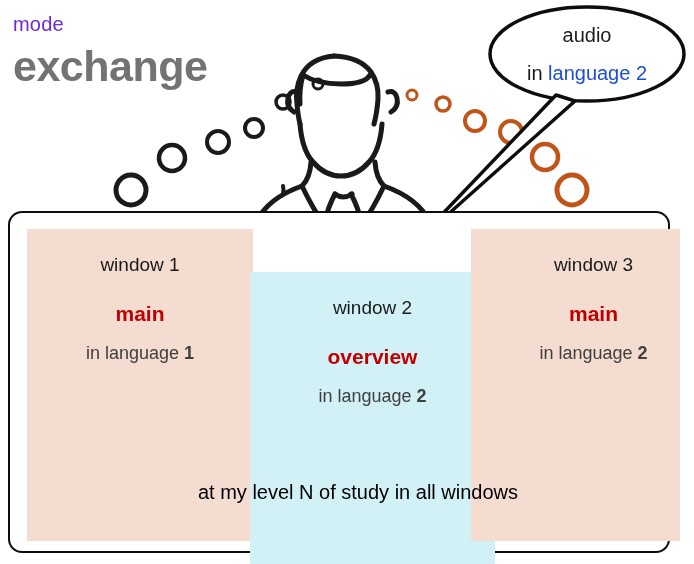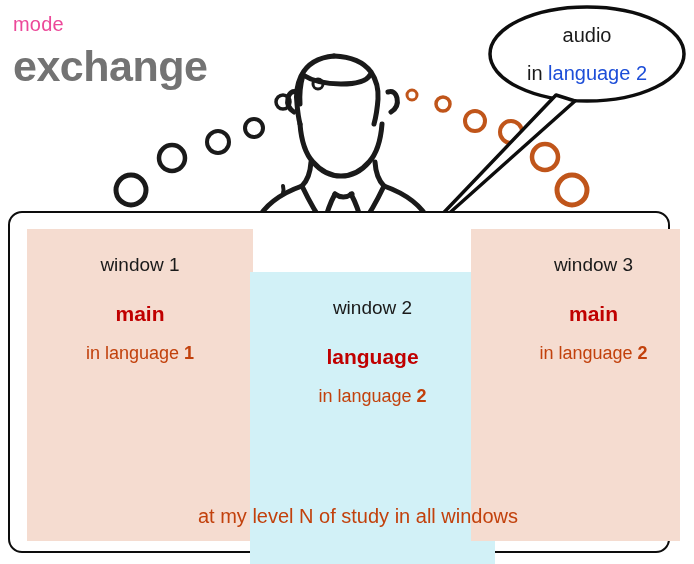--- a/index.html
+++ b/index.html
@@ -13,21 +13,21 @@
     height:564px;
     background:#ffffff;
     overflow:hidden;
   }
 
   
   #mode-label{
     position:absolute;
     left:13px; top:13px;
     font-size:20px;
-    color:#ec4899;
+    color:#6d28d9;
     letter-spacing:.2px;
     white-space:nowrap;
   }
   #mode-value{
     position:absolute;
     left:13px; top:42px;
     font-size:43px;
     font-weight:bold;
     color:#737373;
     letter-spacing:-.5px;
@@ -105,36 +105,35 @@
     margin-top:24px;
     font-size:21px;
     font-weight:bold;
     color:#C00000;
     line-height:1.2;
     white-space:nowrap;
   }
   .window-lang{
     margin-top:17px;
     font-size:18px;
-    color:#c2410c;
+    color:#404040;
     line-height:1.2;
     white-space:nowrap;
   }
   .window-lang b{ font-weight:bold; }
 
   
   #footer-note{
     position:absolute;
     left:17px; top:252px;
     width:628px;
     text-align:center;
     font-size:20px;
-    color:#c2410c;
-    white-space:nowrap;
-    margin-top:24px;
+    color:#000000;
+    white-space:nowrap;
   }
 </style>
 </head>
 <body>
 
 <div id="stage">
 
   <div id="mode-label">mode</div>
   <div id="mode-value">exchange</div>
 
@@ -209,21 +208,21 @@
     <div id="windows-row">
 
       <div class="window-panel" id="panel-1">
         <div class="window-title">window 1</div>
         <div class="window-kind">main</div>
         <div class="window-lang"><span>in language </span><b>1</b></div>
       </div>
 
       <div class="window-panel" id="panel-2">
         <div class="window-title">window 2</div>
-        <div class="window-kind">language</div>
+        <div class="window-kind">overview</div>
         <div class="window-lang"><span>in language </span><b>2</b></div>
       </div>
 
       <div class="window-panel" id="panel-3">
         <div class="window-title">window 3</div>
         <div class="window-kind">main</div>
         <div class="window-lang"><span>in language </span><b>2</b></div>
       </div>
 
       <div id="footer-note">at my level N of study in all windows</div>

